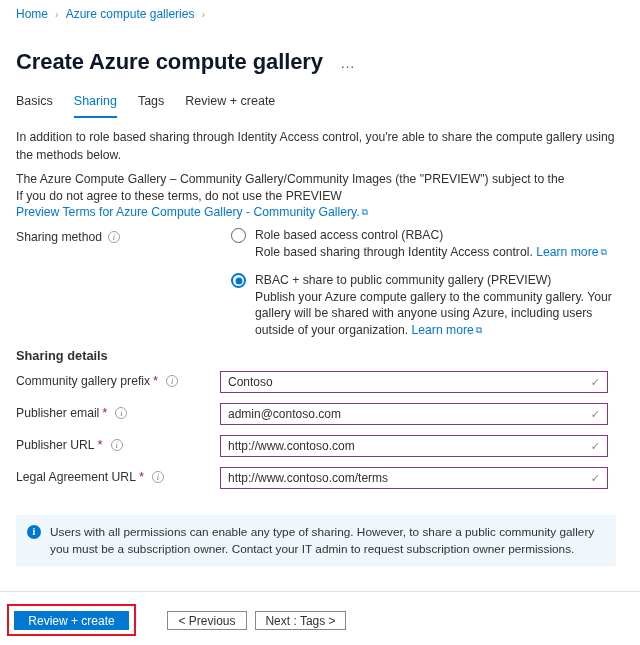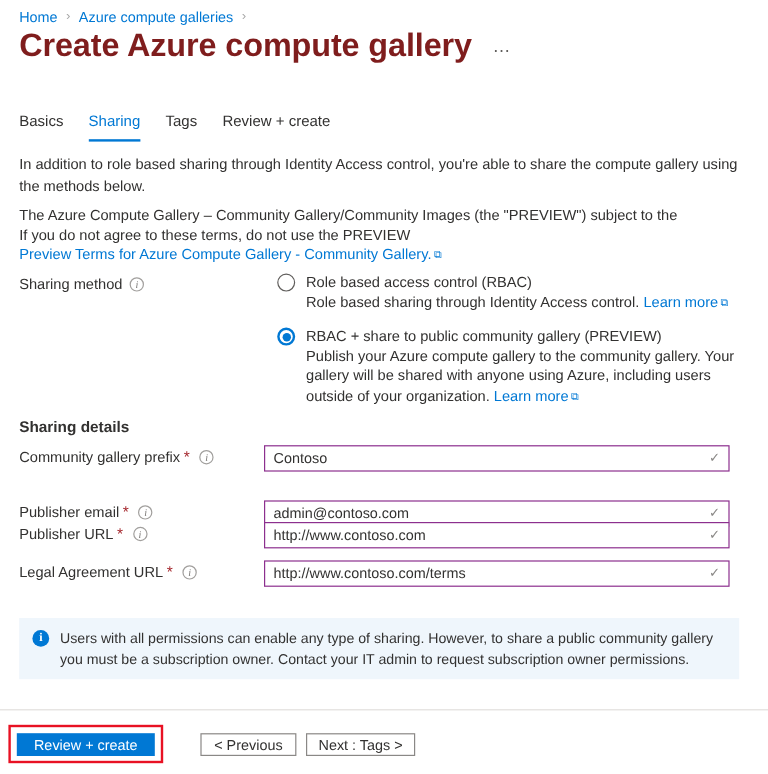--- a/index.html
+++ b/index.html
@@ -45,25 +45,26 @@
 
   
   .title-row {
     position: absolute;
     left: 16px;
     top: 24px;
     display: flex;
     align-items: center;
   }
   .page-title {
-    font-size: 27px;
+    font-size: 22px;
     line-height: 28px;
     font-weight: 600;
-    color: #7f1d1d;
+    color: #0f172a;
     letter-spacing: -0.1px;
+    margin-top: 24px;
   }
   .ellipsis-menu {
     margin-left: 14px;
     font-size: 15px;
     color: #605e5c;
     letter-spacing: 1px;
     line-height: 14px;
     cursor: pointer;
     padding: 2px 3px;
     align-self: flex-end;
@@ -426,21 +427,21 @@
       <span>Community gallery prefix</span>
       <span class="req-star">*</span>
       <span class="info-o">i</span>
     </div>
     <div class="field">
       <span class="field-value">Contoso</span>
       <span class="check">✓</span>
     </div>
   </div>
 
-  <div class="frow" style="top:403px;margin-top:14px;">
+  <div class="frow" style="top:403px;">
     <div class="frow-label">
       <span>Publisher email</span>
       <span class="req-star">*</span>
       <span class="info-o">i</span>
     </div>
     <div class="field">
       <span class="field-value">admin@contoso.com</span>
       <span class="check">✓</span>
     </div>
   </div>

